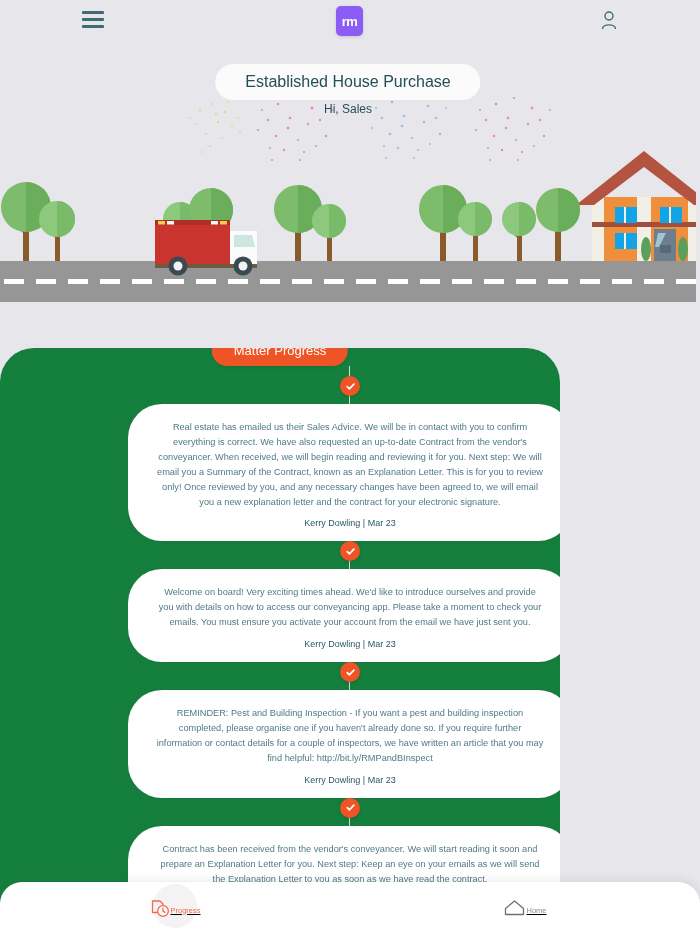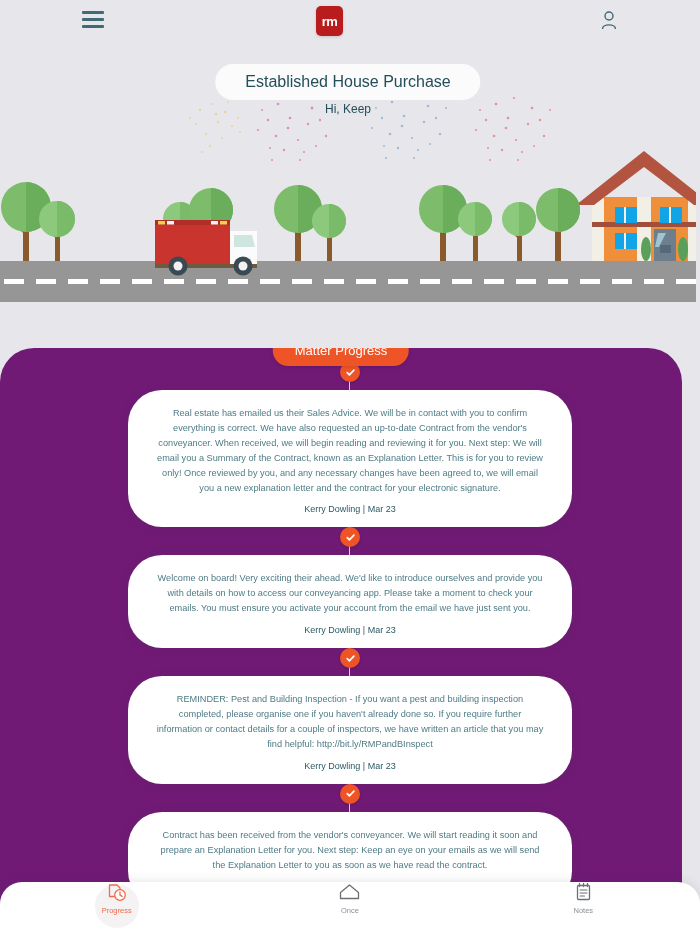--- a/index.html
+++ b/index.html
@@ -28,23 +28,23 @@
     position: absolute; left: 82px; top: 11px;
     width: 22px; height: 17px;
     display: flex; flex-direction: column; justify-content: space-between;
     cursor: pointer;
   }
   .hamburger span {
     display: block; height: 3px; width: 22px;
     background: #3f6b74; border-radius: 1px;
   }
   .logo {
-    position: absolute; left: 316px; top: 6px;
+    position: absolute; left: 336px; top: 6px;
     width: 27px; height: 30px;
-    background: #b91c1c;
+    background: #8b5cf6;
     border-radius: 5px;
     display: flex; align-items: center; justify-content: center;
     color: #fff; font-size: 13px; font-weight: bold;
     letter-spacing: -0.5px;
     box-shadow: 0 1px 3px rgba(0,0,0,0.15);
   }
   .profile-icon {
     position: absolute; right: 82px; top: 10px;
     width: 18px; height: 20px; cursor: pointer;
   }
@@ -68,36 +68,36 @@
   }
   .greeting {
     position: absolute; top: 60px; left: 50%; transform: translateX(-50%);
     font-size: 12px; color: #244e58; z-index: 5;
   }
   .scene { position: absolute; bottom: 0; left: 0; width: 700px; height: 165px; }
 
   
   .panel {
     position: absolute; top: 348px; left: 0;
-    width: 682px; height: 586px;
-    background: #701a75;
+    width: 560px; height: 586px;
+    background: #15803d;
     border-radius: 34px 34px 0 0;
     overflow: hidden;
   }
   .matter-pill {
     position: absolute; top: -13px; left: 50%; transform: translateX(-50%);
     background: #ef5426; color: #fff;
     border-radius: 16px;
     padding: 8px 22px;
     font-size: 13px; white-space: nowrap;
     z-index: 12;
     box-shadow: 0 1px 4px rgba(0,0,0,0.12);
   }
   .timeline {
-    position: absolute; top: 4px; left: 0;
+    position: absolute; top: 18px; left: 0;
     width: 700px; height: 520px;
     padding-top: 10px;
   }
   .spine {
     position: absolute; left: 349px; top: 0;
     width: 1px; height: 540px;
     background: #d9d9dd;
   }
   .node { position: relative; width: 700px; }
   .check {
@@ -135,22 +135,22 @@
     position: absolute; bottom: 0; left: 0;
     width: 700px; height: 52px;
     background: #fff;
     border-radius: 22px 22px 0 0;
     box-shadow: 0 -2px 10px rgba(60,60,80,0.10);
     display: flex; align-items: center;
     z-index: 40;
   }
   .nav-item {
     flex: 1;
-    display: flex; flex-direction: column; align-items: center; 
-    height: 52px; cursor: pointer; position: relative;
+    display: flex; flex-direction: row; align-items: center; justify-content: center;
+    height: 52px; cursor: pointer; position: relative; text-decoration: underline;
   }
   .nav-item .bubble {
     position: absolute; top: 2px; left: 50%; transform: translateX(-50%);
     width: 44px; height: 44px; border-radius: 50%;
     background: #f4f2f2;
     z-index: 0;
   }
   .nav-icon { position: relative; z-index: 2; height: 20px; display: flex; align-items: center; }
   .nav-label {
     position: relative; z-index: 2;
@@ -258,21 +258,21 @@
           <circle cx="534" cy="56" r="1"></circle>
         <circle cx="506" cy="38" r="1.3"></circle>
           <circle cx="476" cy="40" r="1.1"></circle>
           <circle cx="550" cy="20" r="1"></circle>
         <circle cx="518" cy="70" r="1"></circle>
           <circle cx="490" cy="70" r="1"></circle>
       </g>
     </svg>
 
     <div class="title-pill">Established House Purchase</div>
-    <div class="greeting">Hi, Keep</div>
+    <div class="greeting">Hi, Sales</div>
 
     <svg class="scene" viewBox="0 0 700 165" preserveAspectRatio="none">
 
       <g>
         <rect x="592" y="60" width="108" height="65" fill="#f2efe6"></rect>
         <rect x="604" y="60" width="84" height="65" fill="#ef8f3c"></rect>
         <rect x="637" y="60" width="14" height="65" fill="#f2efe6"></rect>
         <polygon points="644,14 712,68 694,68 644,30 594,68 576,68" fill="#b2543f"></polygon>
         <rect x="592" y="85" width="108" height="5" fill="#a04f3c"></rect>
         <rect x="615" y="70" width="22" height="16" fill="#11a5e8"></rect>
@@ -392,21 +392,21 @@
         </div>
       </div>
 
       <div class="node">
         <div class="check">
           <svg width="11" height="11" viewBox="0 0 11 11">
               <path d="M2.2 5.6 L4.4 7.8 L8.9 3.2" stroke="#fff" stroke-width="1.7" fill="none" stroke-linecap="round" stroke-linejoin="round"></path>
             </svg>
         </div>
         <div class="card">
-          <div class="card-text">Welcome on board!  Very exciting their ahead.  We'd like to introduce ourselves and provide you with details on how to access our conveyancing app. Please take a moment to check your emails. You must ensure you activate your account from the email we have just sent you.</div>
+          <div class="card-text">Welcome on board!  Very exciting times ahead.  We'd like to introduce ourselves and provide you with details on how to access our conveyancing app. Please take a moment to check your emails. You must ensure you activate your account from the email we have just sent you.</div>
           <div class="card-meta">Kerry Dowling |  Mar 23</div>
         </div>
       </div>
 
       <div class="node">
         <div class="check">
           <svg width="11" height="11" viewBox="0 0 11 11">
               <path d="M2.2 5.6 L4.4 7.8 L8.9 3.2" stroke="#fff" stroke-width="1.7" fill="none" stroke-linecap="round" stroke-linejoin="round"></path>
             </svg>
         </div>
@@ -454,29 +454,19 @@
       <div class="nav-label">Progress</div>
     </div>
 
 
     <div class="nav-item">
       <div class="nav-icon">
         <svg width="23" height="21" viewBox="0 0 23 21">
           <path d="M2.5 10.5 L11.5 3 L20.5 10.5 V16.5 H2.5 Z" fill="none" stroke="#6b7076" stroke-width="1.3" stroke-linejoin="round" stroke-linecap="round"></path>
         </svg>
       </div>
-      <div class="nav-label">Once</div>
+      <div class="nav-label">Home</div>
     </div>
 
-    <div class="nav-item">
-      <div class="nav-icon">
-        <svg width="19" height="21" viewBox="0 0 19 21">
-          <rect x="3.5" y="3.5" width="12" height="14" rx="1" fill="none" stroke="#6b7076" stroke-width="1.3"></rect>
-          <path d="M5.5 1.5 v3 M9.5 1.5 v3 M13.5 1.5 v3" stroke="#6b7076" stroke-width="1.3" stroke-linecap="round"></path>
-          <path d="M6 8 h7 M6 11 h7 M6 14 h4.5" stroke="#6b7076" stroke-width="1.1" stroke-linecap="round"></path>
-        </svg>
-      </div>
-      <div class="nav-label">Notes</div>
-    </div>
 
 
   </div>
 </div>
 
 </body></html>

